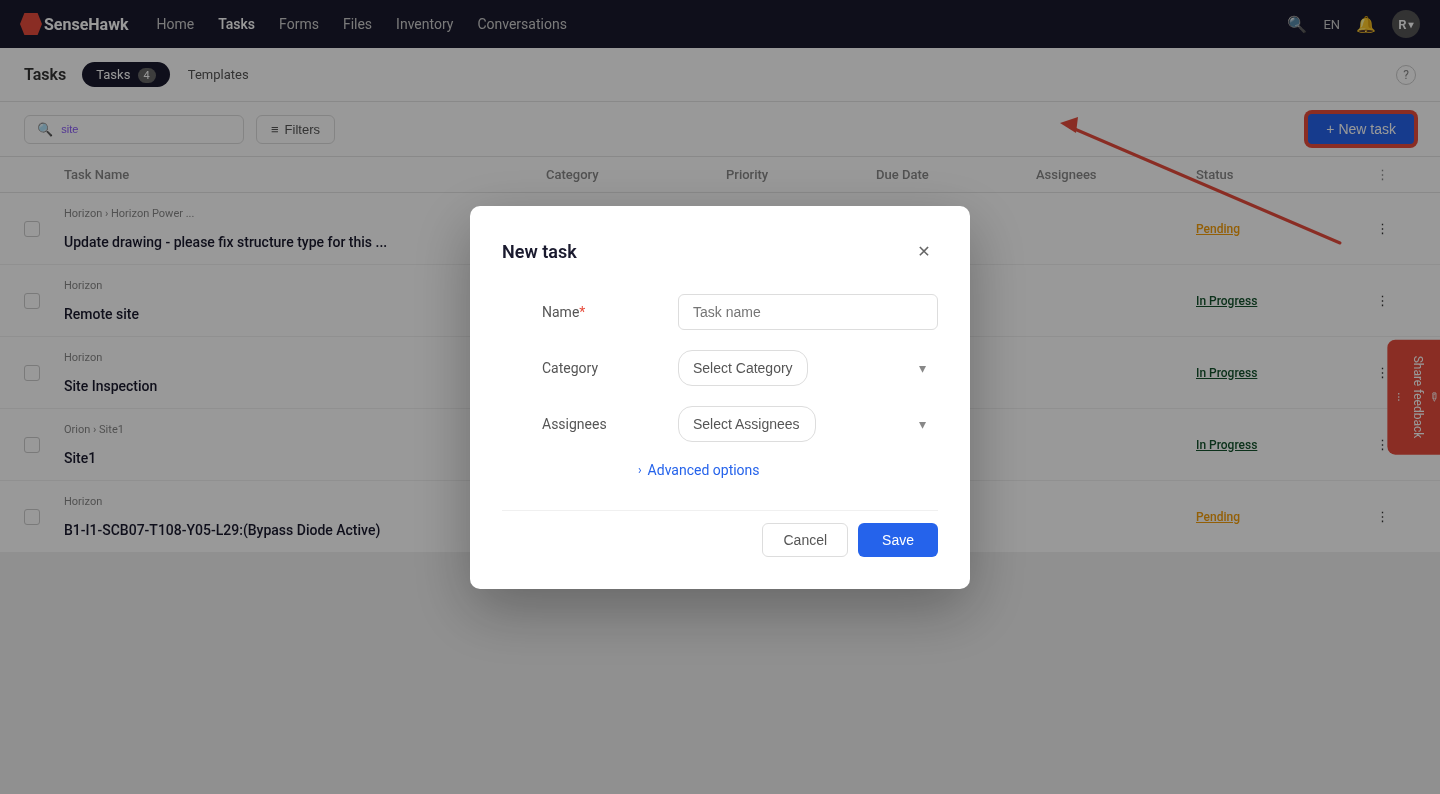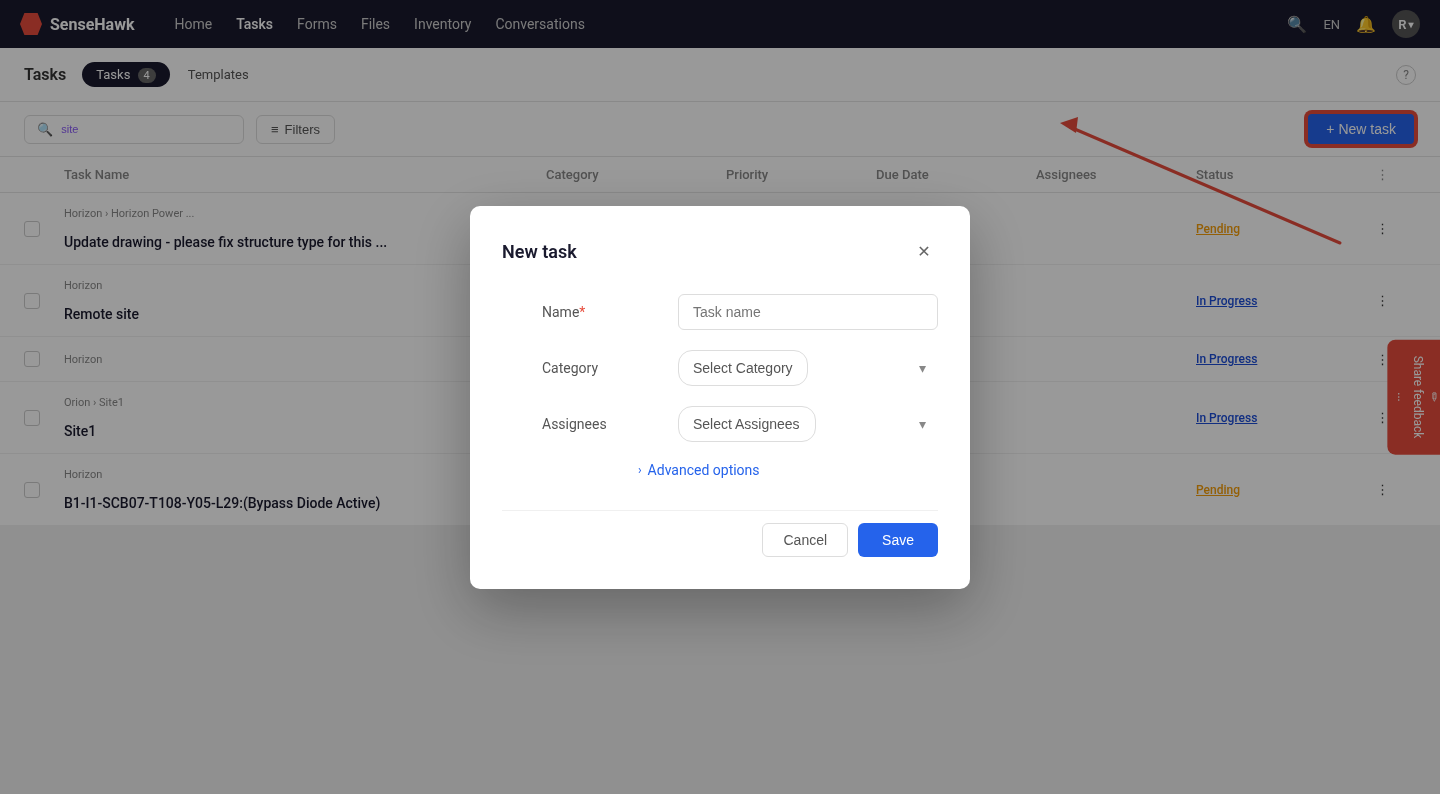--- a/index.html
+++ b/index.html
@@ -10,25 +10,24 @@
       background: #1a1a2e;
       height: 48px;
       display: flex;
       align-items: center;
       padding: 0 20px;
       gap: 28px;
     }
     .navbar-logo {
       display: flex;
       align-items: center;
-      gap: 8px;
+      gap: 2px;
       color: white;
       font-size: 16px;
       font-weight: 700;
-      margin-right: 12px;
     }
     .navbar-logo-icon {
       width: 22px;
       height: 22px;
       background: #e74c3c;
       clip-path: polygon(20% 0%, 80% 0%, 100% 50%, 80% 100%, 20% 100%, 0% 50%);
     }
     .navbar-nav {
       display: flex;
       align-items: center;
@@ -231,21 +230,21 @@
       font-size: 14px;
       color: #1a1a2e;
       font-weight: 500;
     }
     .status-badge {
       font-size: 12px;
       font-weight: 500;
       text-decoration: underline;
     }
     .status-pending { color: #f59e0b; }
-    .status-inprogress { color: #1d4ed8; }
+    .status-inprogress { color: #14532d; }
     .checkbox {
       width: 16px;
       height: 16px;
       border: 1px solid #ccc;
       border-radius: 3px;
     }
 
     
     .overlay {
       position: fixed;
@@ -504,20 +503,21 @@
     <div></div>
     <div></div>
     <div class="status-badge status-inprogress">In Progress</div>
     <div>⋮</div>
   </div>
 
   <div class="table-row">
     <div class="checkbox"></div>
     <div class="task-name-col">
       <span class="task-breadcrumb">Horizon</span>
+      <span class="task-name">Site Inspection</span>
     </div>
     <div></div>
     <div></div>
     <div></div>
     <div></div>
     <div class="status-badge status-inprogress">In Progress</div>
     <div>⋮</div>
   </div>
 
   <div class="table-row">

